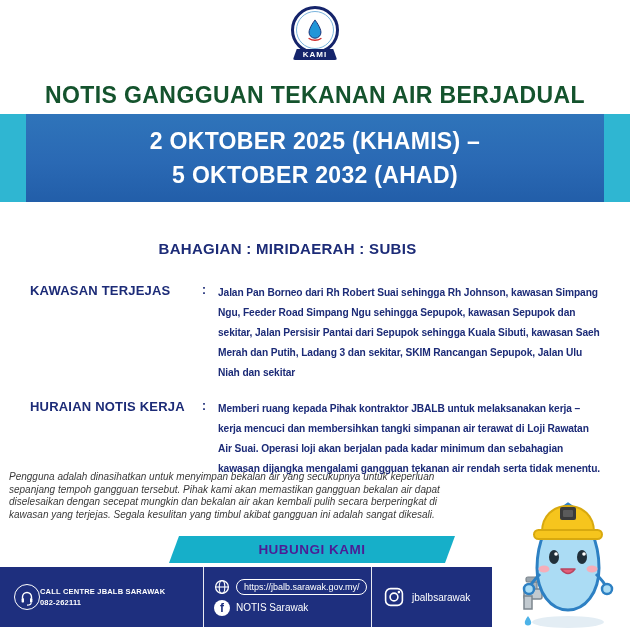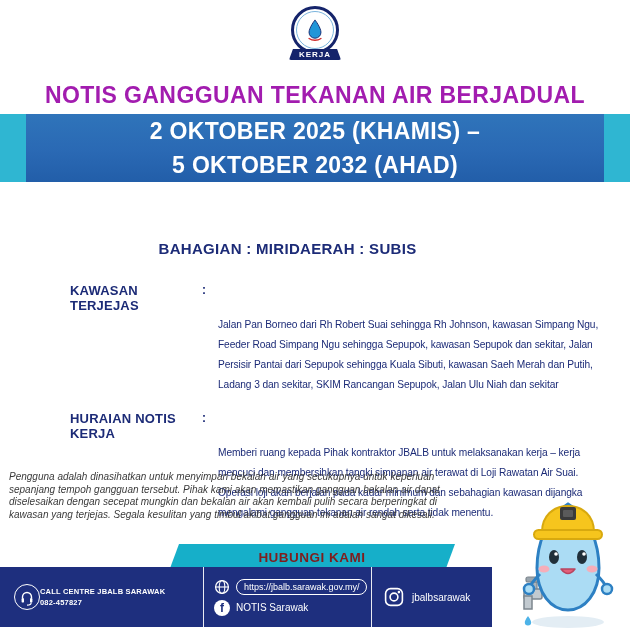--- a/index.html
+++ b/index.html
@@ -21,61 +21,60 @@
   }
   .logo-ribbon {
     margin-top:-5px; background:#15246b; color:#fff; font-size:8px; font-weight:bold;
     letter-spacing:1px; padding:1px 10px; border-radius:2px;
     clip-path:polygon(4px 0,calc(100% - 4px) 0,100% 100%,0 100%);
   }
 
   
   .title {
     position:absolute; top:82px; left:0; right:0; text-align:center;
-    color:#a21caf; font-weight:bold; font-size:23px; letter-spacing:0.4px;
-  }
-
-  
-  .date-banner { position:absolute; top:114px; left:0; right:0; height:68px; background:#2fb6d2; }
+    color:#14532d; font-weight:bold; font-size:23px; letter-spacing:0.4px;
+  }
+
+  
+  .date-banner { position:absolute; top:114px; left:0; right:0; height:88px; background:#2fb6d2; }
   .date-inner {
     position:absolute; left:26px; right:26px; top:0; bottom:0;
     background:linear-gradient(180deg,#2f74ba 0%,#2a69b4 55%,#225ea9 100%);
     display:flex; flex-direction:column; align-items:center; justify-content:center;
     color:#fff; font-weight:bold; font-size:23px; line-height:34px; letter-spacing:0.3px;
   }
 
   
   .region-row {
     position:absolute; top:240px; left:0; right:0;
     display:flex; justify-content:center; padding:0 165px 0 110px;
     color:#1c2b77; font-weight:bold; font-size:15px; letter-spacing:0.3px;
   }
 
   
   .details {
     position:absolute; top:283px; left:30px; width:572px;
     display:grid; grid-template-columns:172px 16px 1fr; row-gap:16px;
   }
-  .d-label { color:#1c2b77; font-weight:bold; font-size:13px; letter-spacing:0.2px;margin-left:40px; }
+  .d-label { color:#1c2b77; font-weight:bold; font-size:13px; letter-spacing:0.2px; }
   .d-colon { color:#1c2b77; font-weight:bold; font-size:12px; }
-  .d-text  { color:#1c2b77; font-weight:normal; font-size:10.2px; letter-spacing:-0.1px; line-height:20px;margin-top:32px; }
+  .d-text  { color:#1c2b77; font-weight:bold; font-size:10.2px; letter-spacing:-0.1px; line-height:20px; }
 
   
   .advisory {
     position:absolute; top:471px; left:9px; width:468px;
     font-style:italic; font-size:10px; line-height:12.6px; color:#3a3a3a;
   }
 
   
   .contact-banner {
     position:absolute; top:536px; left:169px; width:286px; height:27px;
-    background:#16afc9; color:#7f1d1d; font-weight:bold; font-size:13.5px; letter-spacing:0.5px;
+    background:#16afc9; color:#4c1d95; font-weight:bold; font-size:13.5px; letter-spacing:0.5px;
     display:flex; align-items:center; justify-content:center;
     clip-path:polygon(10px 0,100% 0,calc(100% - 10px) 100%,0 100%);
-    margin-top:8px;
   }
 
   
   .footer {
     position:absolute; top:567px; left:0; width:492px; height:60px;
     background:#1e2f7e; color:#fff; display:flex; box-sizing:border-box;
   }
   .f-col1 {
     width:204px; border-right:1px solid rgba(255,255,255,0.9);
     display:flex; align-items:center; padding-left:14px; box-sizing:border-box;
@@ -109,21 +108,21 @@
 
   <div class="logo-wrap">
     <div class="logo-circle">
       <div class="logo-inner">
         <svg width="22" height="26" viewBox="0 0 24 26">
           <path d="M12 2 C12 2 5.5 10.5 5.5 15.5 a6.5 6.5 0 0 0 13 0 C18.5 10.5 12 2 12 2 Z" fill="#2196d8" stroke="#15246b" stroke-width="1"></path>
           <path d="M5 22 q7 4.5 14 0" stroke="#cf2b2b" stroke-width="1.6" fill="none"></path>
         </svg>
       </div>
     </div>
-    <div class="logo-ribbon">KERJA</div>
+    <div class="logo-ribbon">KAMI</div>
   </div>
 
   <div class="title">NOTIS GANGGUAN TEKANAN AIR BERJADUAL</div>
 
   <div class="date-banner">
     <div class="date-inner">
       <div>2 OKTOBER 2025 (KHAMIS) –</div>
       <div>5 OKTOBER 2032 (AHAD)</div>
     </div>
   </div>
@@ -152,21 +151,21 @@
       <div class="f-icon-circle">
         <svg width="16" height="17" viewBox="0 0 16 17">
           <path d="M3.5 9.5 V8 a4.5 4.5 0 0 1 9 0 V9.5" stroke="#fff" stroke-width="1.4" fill="none"></path>
           <rect x="2.6" y="9" width="2.4" height="4.6" rx="1.2" fill="#fff"></rect>
           <rect x="11" y="9" width="2.4" height="4.6" rx="1.2" fill="#fff"></rect>
           <path d="M12.2 13.6 q0 2.6 -4.2 2.6" stroke="#fff" stroke-width="1.2" fill="none"></path>
         </svg>
       </div>
       <div class="f-call">
         <div>CALL CENTRE JBALB SARAWAK</div>
-        <div>082-457827</div>
+        <div>082-262111</div>
       </div>
     </div>
 
     <div class="f-col2">
       <div class="f-row">
         <svg width="16" height="16" viewBox="0 0 16 16">
           <circle cx="8" cy="8" r="6.4" stroke="#fff" stroke-width="1.3" fill="none"></circle>
           <ellipse cx="8" cy="8" rx="2.8" ry="6.4" stroke="#fff" stroke-width="1.1" fill="none"></ellipse>
           <path d="M1.6 8 H14.4" stroke="#fff" stroke-width="1.1"></path>
         </svg>

